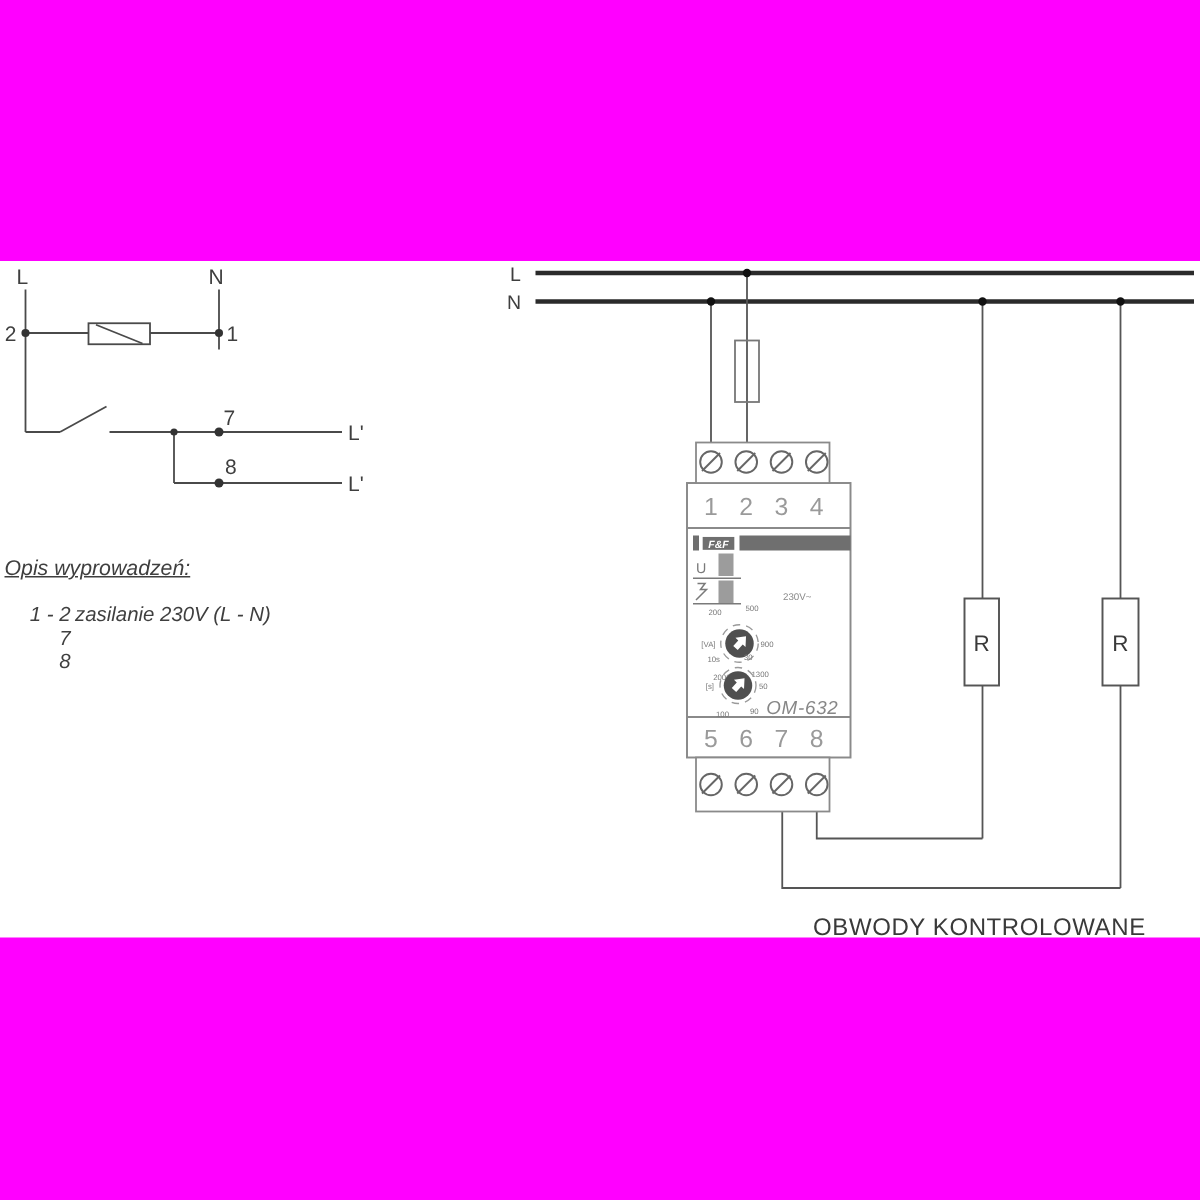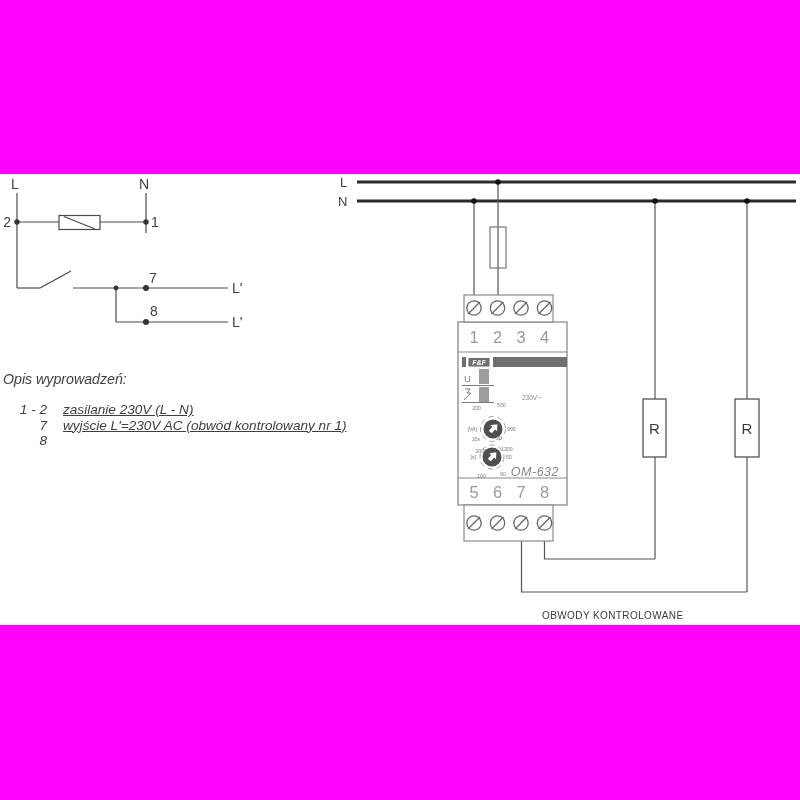--- a/index.html
+++ b/index.html
@@ -6,29 +6,29 @@
   #canvas{
     position:relative;width:800px;height:800px;background:#ffffff;overflow:hidden;
     font-family:"Liberation Sans", sans-serif;
   }
   .band{position:absolute;left:0;width:800px;background:#ff00ff;}
   #band-top{top:0;height:174px;}
   #band-bottom{top:625px;height:175px;}
   #diagram-svg{position:absolute;left:0;top:0;}
   .opis-title{
     position:absolute;left:3px;top:371px;
-    font-size:14.2px;font-style:italic;color:#3f3f3f;white-space:nowrap;
+    font-size:14.2px;font-style:italic;color:#3f3f3f;white-space:nowrap;text-decoration:underline;
   }
   .opis-rows{position:absolute;left:0px;top:402px;font-size:13.6px;font-style:italic;color:#3f3f3f;}
   .opis-row{display:flex;height:15.6px;line-height:15.6px;white-space:nowrap;}
   .opis-num{width:47px;text-align:right;flex:0 0 auto;}
-  .opis-desc{margin-left:16px;text-decoration:underline;}
+  .opis-desc{margin-left:3px;}
   .caption{
     position:absolute;left:542px;top:610px;
-    font-size:10px;color:#3a3a3a;letter-spacing:0.4px;white-space:nowrap;
+    font-size:16px;color:#3a3a3a;letter-spacing:0.4px;white-space:nowrap;
   }
   text{font-family:"Liberation Sans", sans-serif;}
 </style>
 </head>
 <body>
 
 <div id="canvas">
 
   <svg id="diagram-svg" width="800" height="800" viewBox="0 0 800 800">
 
@@ -200,21 +200,20 @@
 
   <div class="opis-title">Opis wyprowadzeń:</div>
 
   <div class="opis-rows">
     <div class="opis-row">
       <span class="opis-num">1 - 2</span>
       <span class="opis-desc">zasilanie 230V (L - N)</span>
     </div>
     <div class="opis-row">
       <span class="opis-num">7</span>
-      <span class="opis-desc">wyjście L'=230V AC (obwód kontrolowany nr 1)</span>
     </div>
     <div class="opis-row">
       <span class="opis-num">8</span>
     </div>
   </div>
 
   <div class="caption">OBWODY KONTROLOWANE</div>
 
   <div class="band" id="band-top"></div>
   <div class="band" id="band-bottom"></div>

